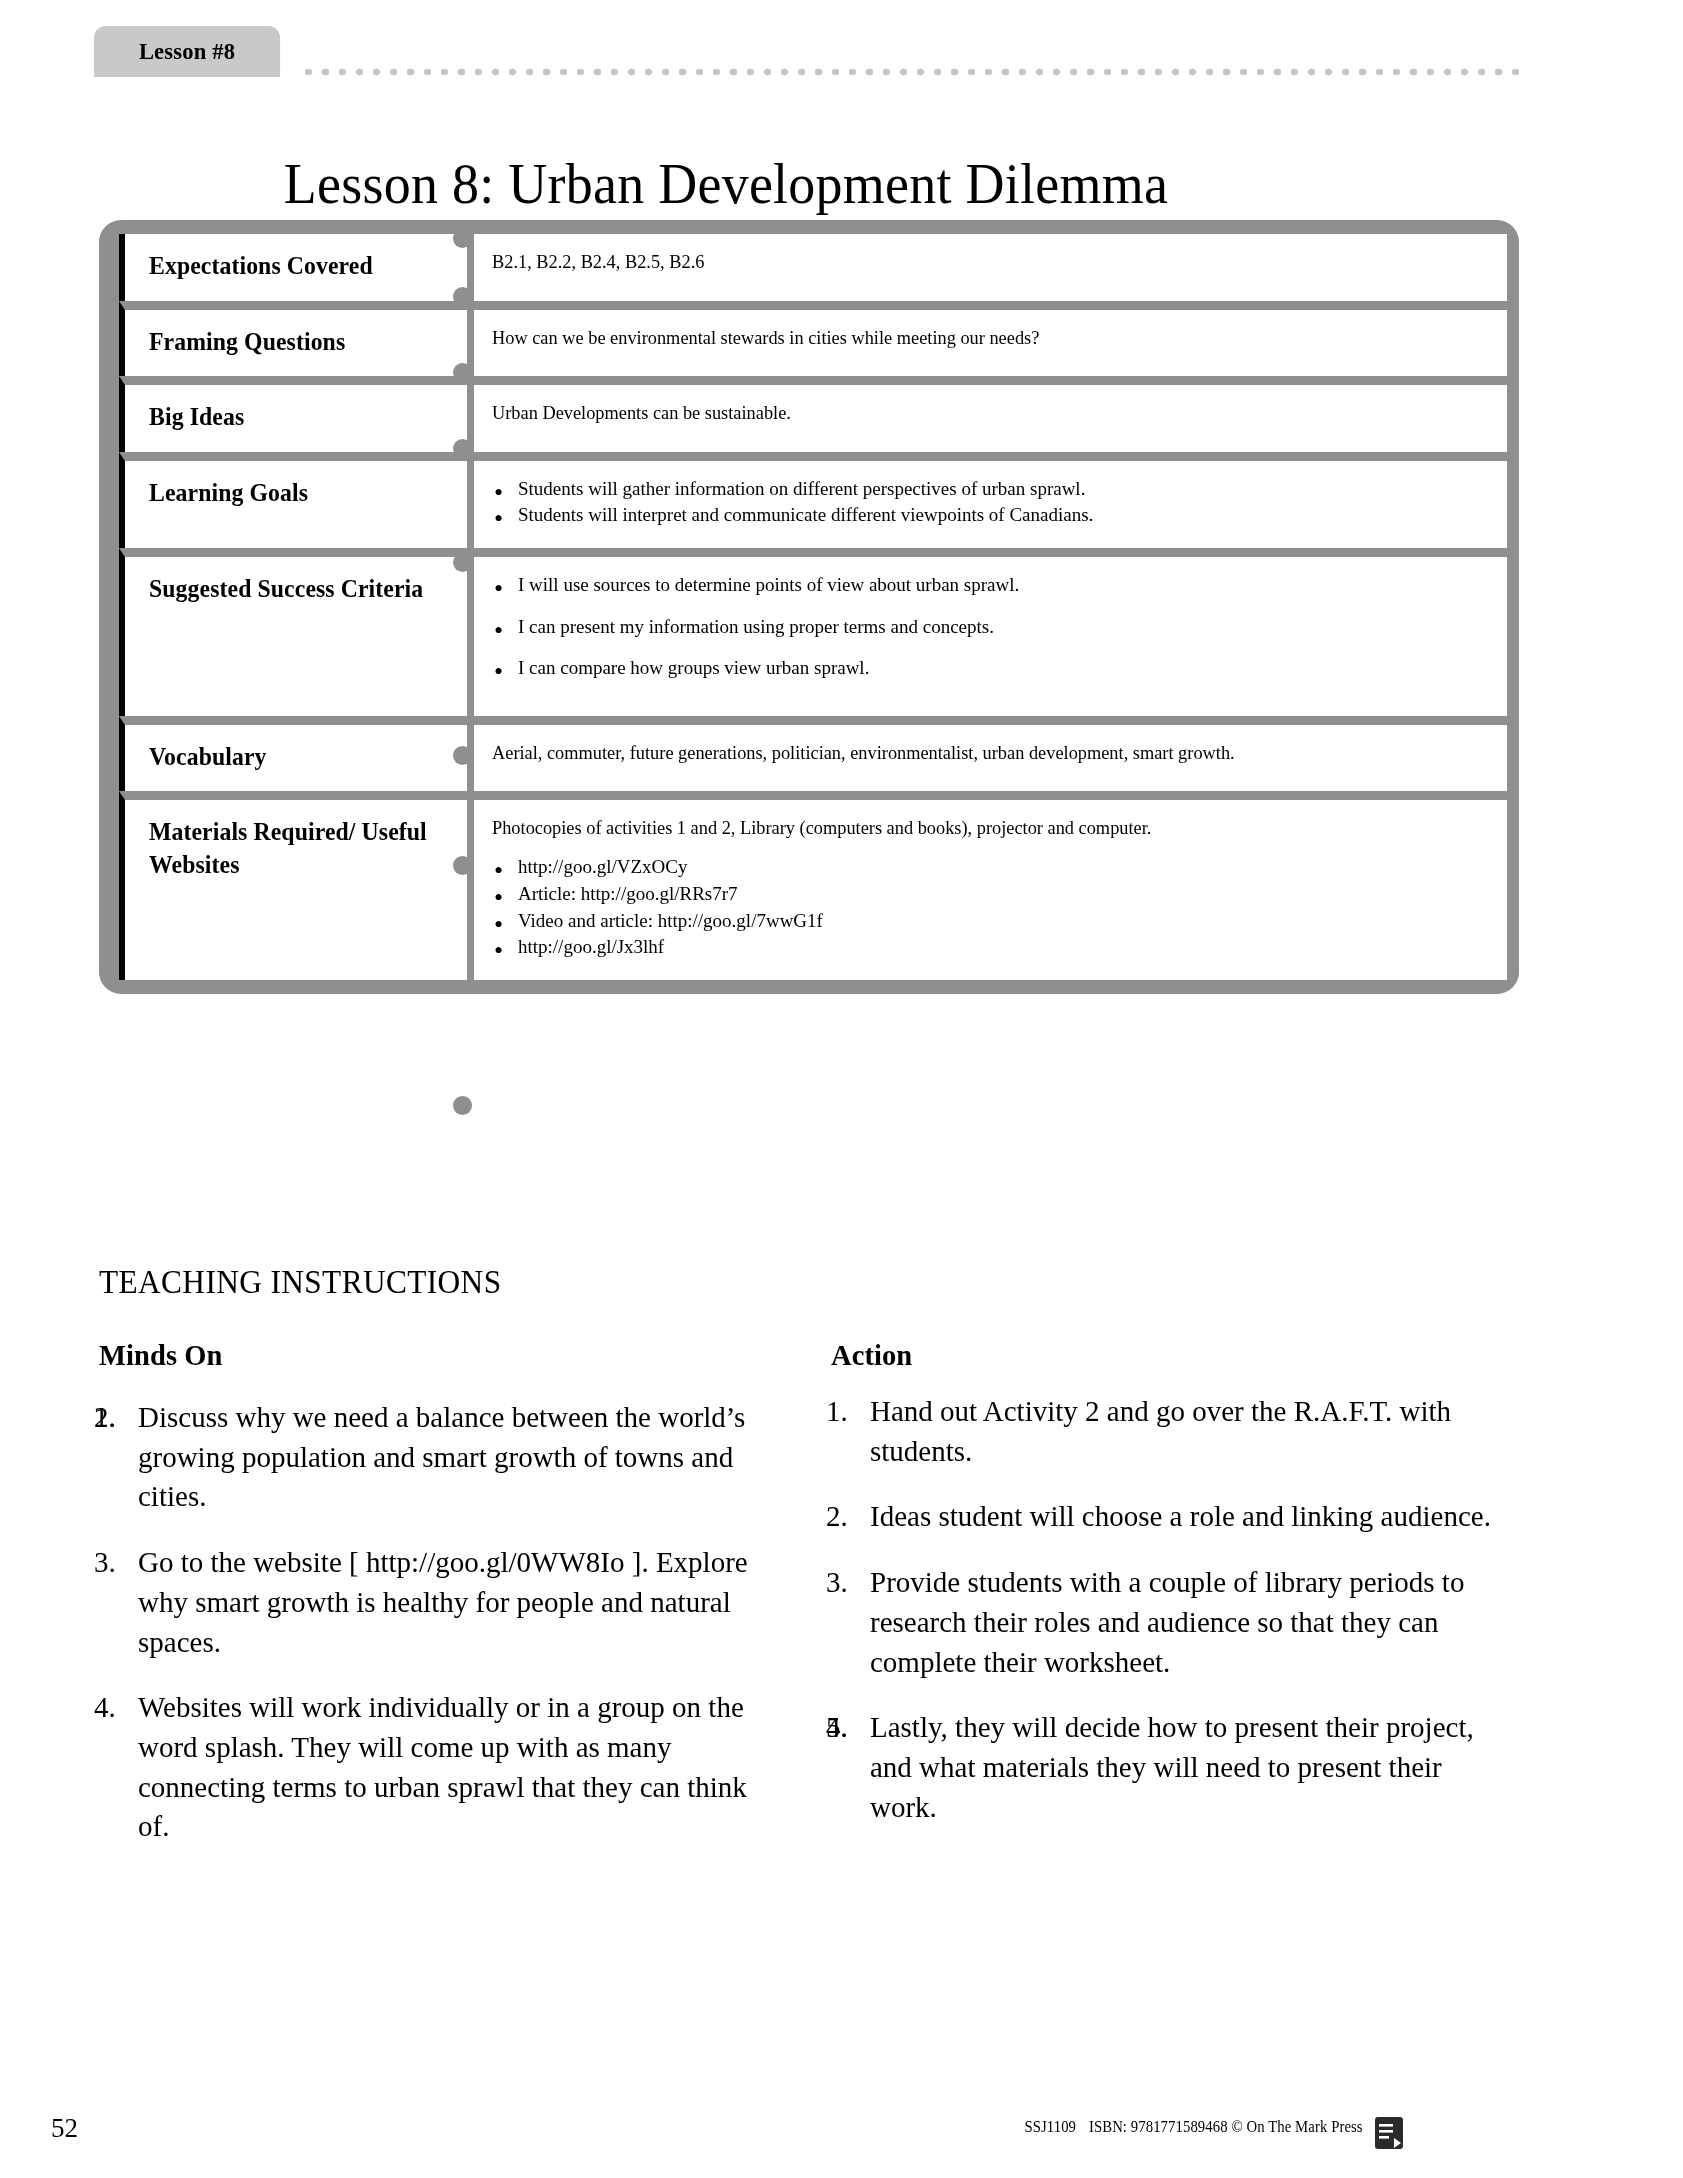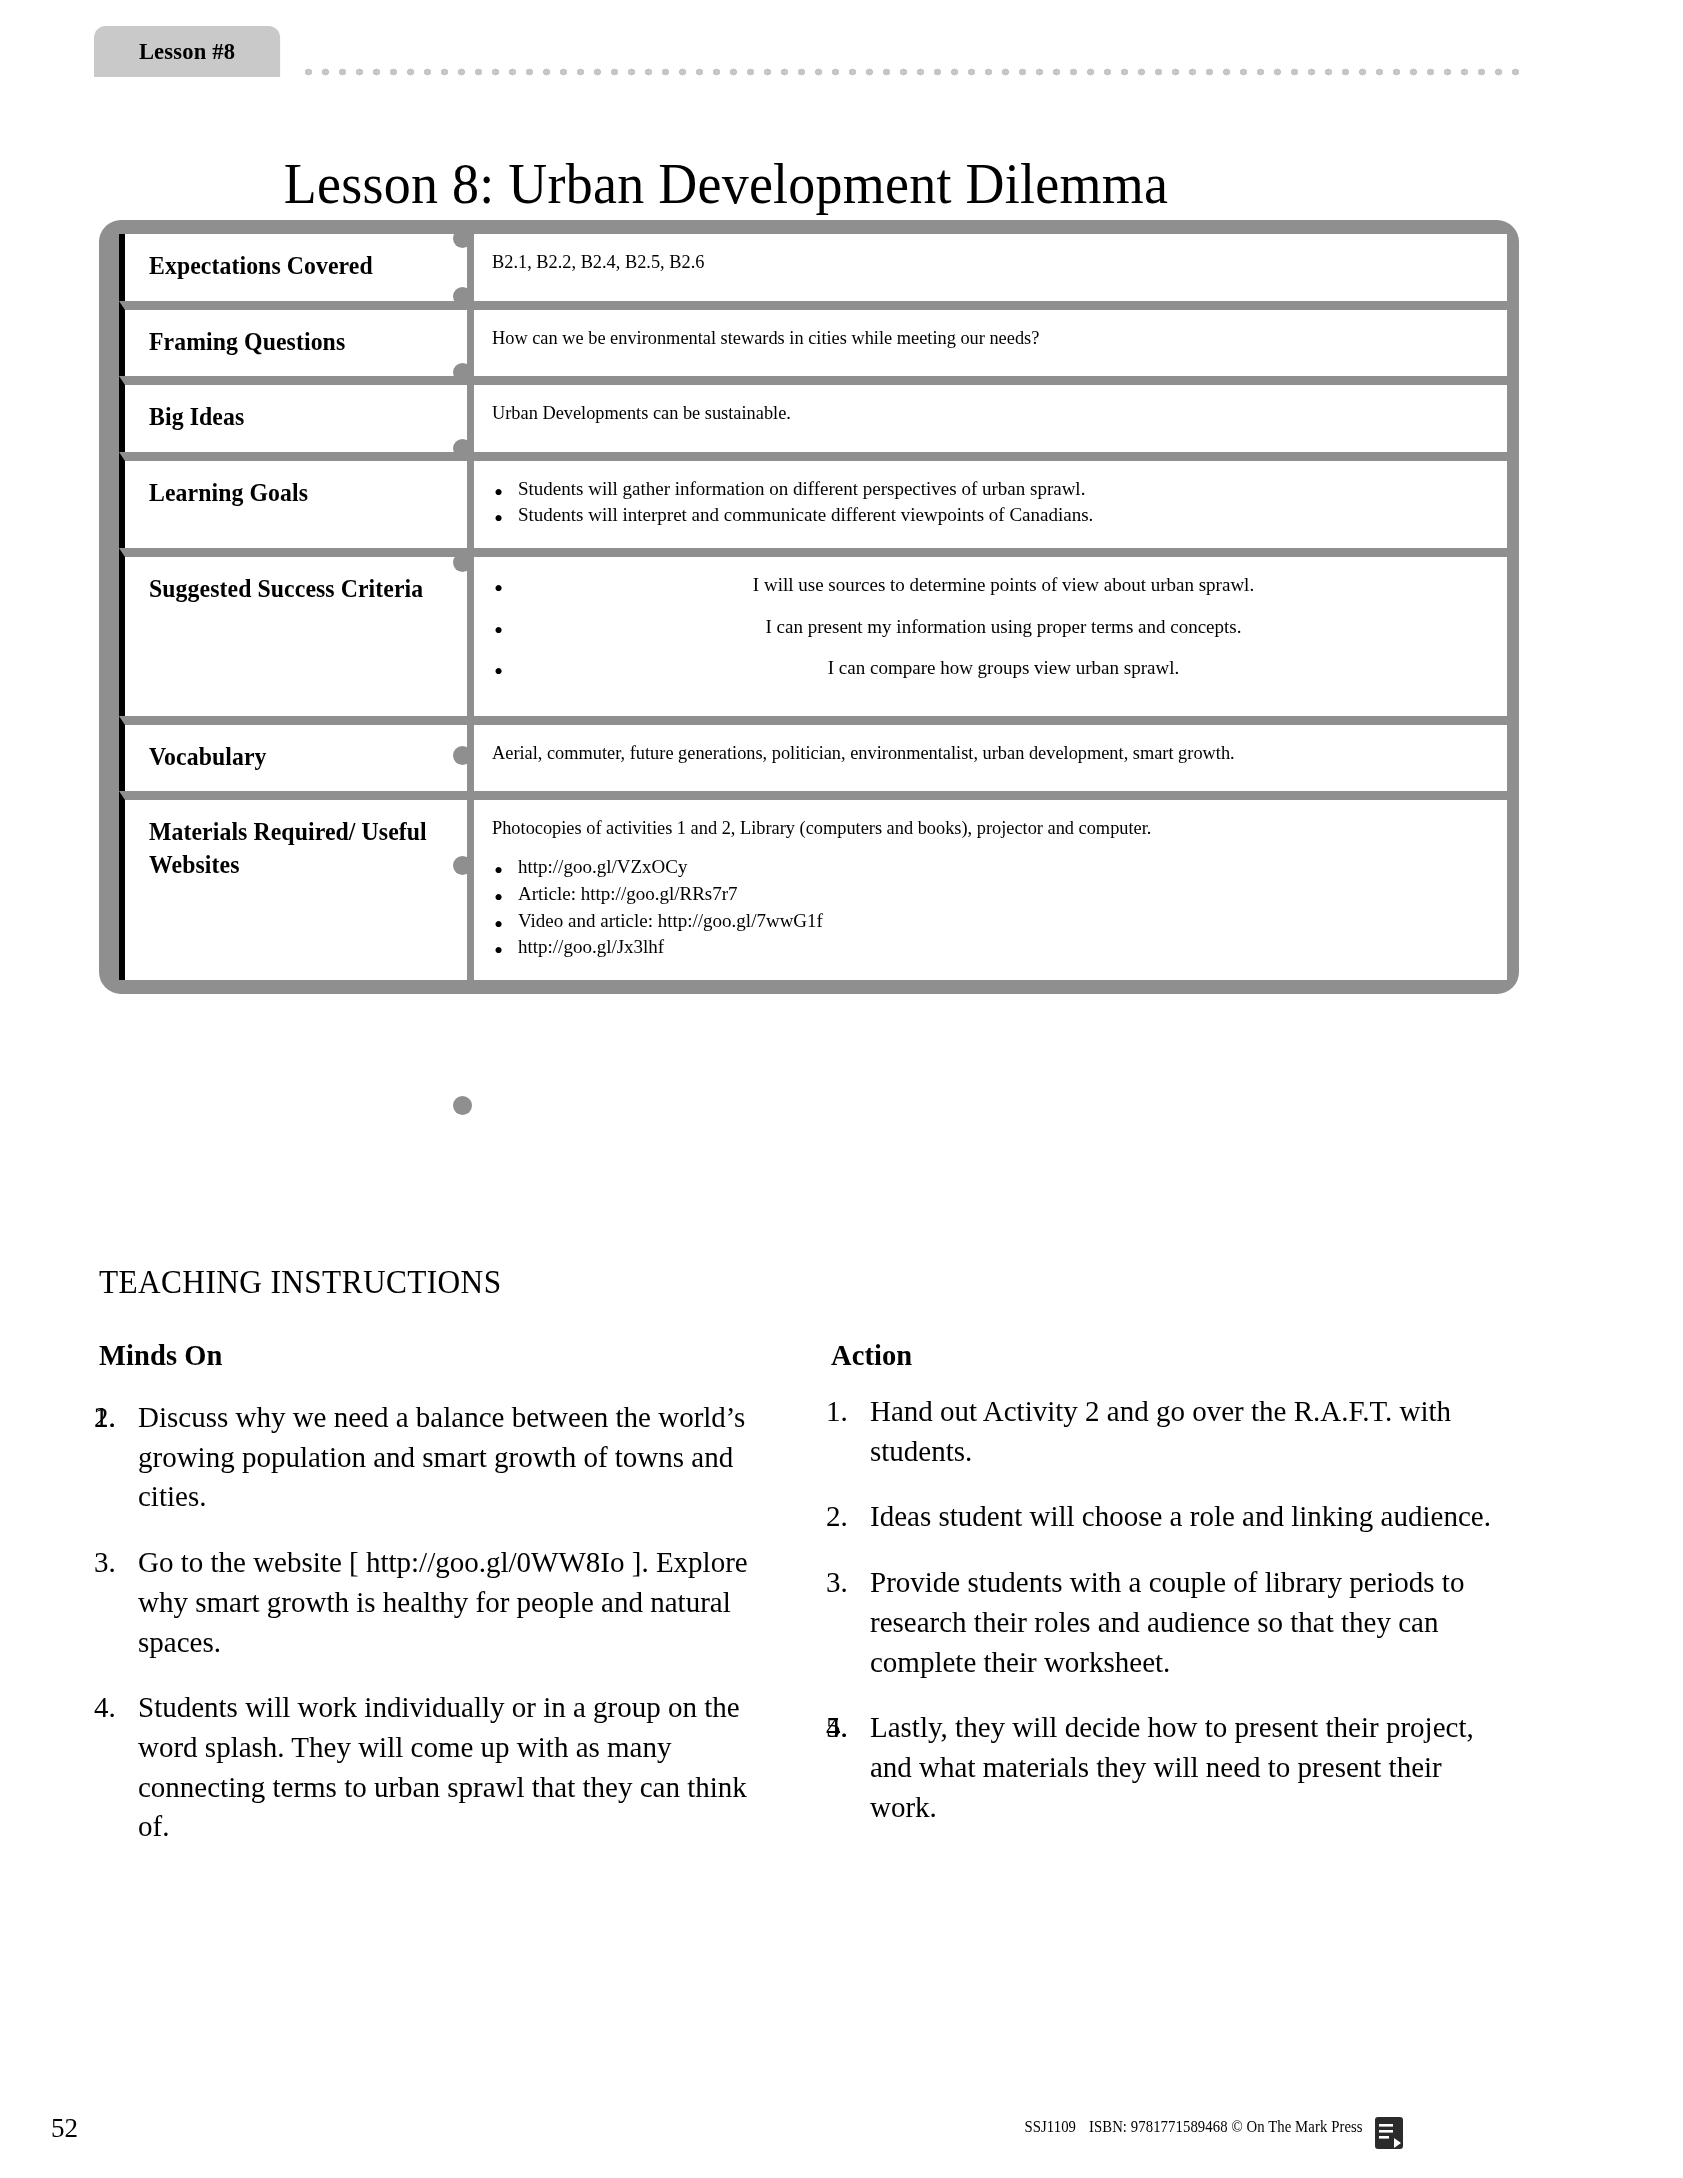--- a/index.html
+++ b/index.html
@@ -107,21 +107,21 @@
     position: relative;
     padding-left: 26px;
     margin-bottom: 4px;
   }
   ul.cellbul li:last-child { margin-bottom: 0; }
   ul.cellbul li::before {
     content: "\2022";
     position: absolute; left: 2px; top: -1px;
     font-size: 26px;
   }
-  ul.cellbul.spaced li { margin-bottom: 17px; text-align: center; }
+  ul.cellbul.spaced li { margin-bottom: 17px; }
   ul.cellbul.tight li { margin-bottom: 2px; }
 
   
   .teaching-heading {
     position: absolute;
     left: 99px; top: 1264px;
     font-size: 33px;
     letter-spacing: 0.4px;
     transform: scaleX(0.95);
     transform-origin: left top;
@@ -268,21 +268,21 @@
 
   <div class="teaching-heading">TEACHING INSTRUCTIONS</div>
 
   <div class="cols">
     <div class="col left">
       <div class="col-heading">Minds On</div>
       <ol class="steps">
         <li><span class="num">1.</span></li>
         <li><span class="num">2.</span><span>Discuss why we need a balance between the world’s growing population and smart growth of towns and cities.</span></li>
         <li><span class="num">3.</span><span>Go to the website [ http://goo.gl/0WW8Io ]. Explore why smart growth is healthy for people and natural spaces.</span></li>
-        <li><span class="num">4.</span><span>Students will work individually or in a group on the word splash. They will come up with as many connecting terms to urban sprawl that they can think of.</span></li>
+        <li><span class="num">4.</span><span>Websites will work individually or in a group on the word splash. They will come up with as many connecting terms to urban sprawl that they can think of.</span></li>
       </ol>
     </div>
     <div class="col right">
       <div class="col-heading">Action</div>
       <ol class="steps">
         <li><span class="num">1.</span><span>Hand out Activity 2 and go over the R.A.F.T. with students.</span></li>
         <li><span class="num">2.</span><span>Ideas student will choose a role and linking audience.</span></li>
         <li><span class="num">3.</span><span>Provide students with a couple of library periods to research their roles and audience so that they can complete their worksheet.</span></li>
         <li><span class="num">4.</span></li>
         <li><span class="num">5.</span><span>Lastly, they will decide how to present their project, and what materials they will need to present their work.</span></li>

